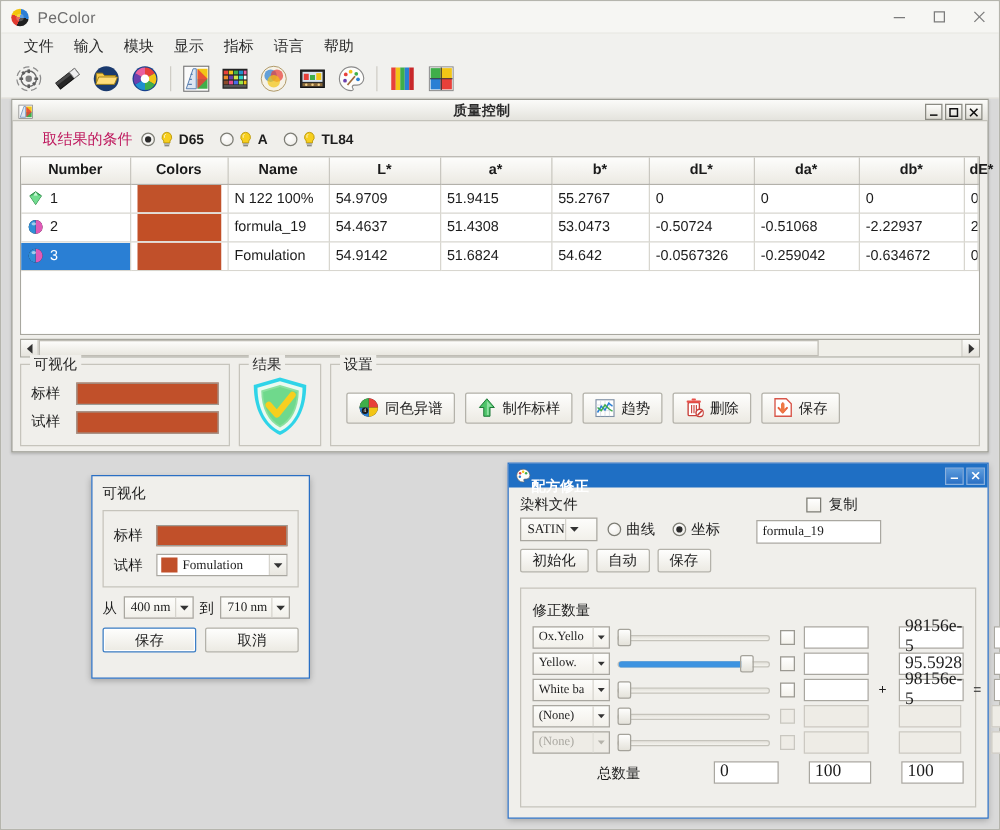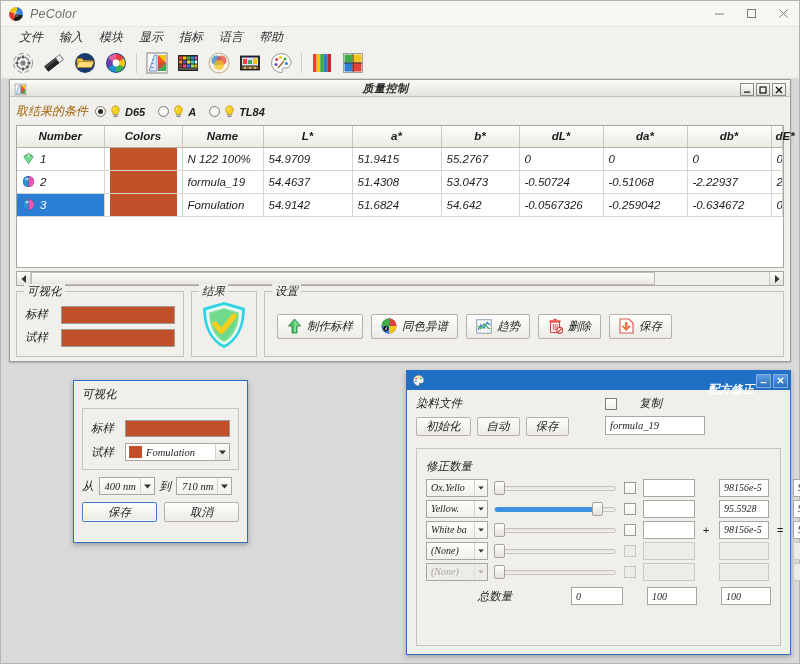--- a/index.html
+++ b/index.html
@@ -12,21 +12,21 @@
     overflow:hidden;
     position:relative;
     -webkit-font-smoothing:none;
   }
 
   
   #app-window{
     position:absolute; left:0; top:0; width:800px; height:664px;
     background:#f1f1ee;
     border:1px solid #b5b5ad;
-    display:flex; flex-direction:column;font-style:italic;
+    display:flex; flex-direction:column;
   }
   #titlebar{
     height:26px; background:#f6f6f3; display:flex; align-items:center;
     border-bottom:1px solid #e6e6e1; flex:0 0 26px;
   }
   #app-icon{
     width:14px;height:14px;margin-left:8px;margin-right:7px;
     border-radius:50%;
     background:
       conic-gradient(from 200deg,#e03a2f 0deg 90deg,#f2c40d 90deg 170deg,#2e7fd4 170deg 260deg,#1f1f1f 260deg 360deg);
@@ -74,21 +74,21 @@
   #qc-title{flex:1;text-align:center;font-size:11px;color:#2b2b2b;font-weight:bold;letter-spacing:.5px;}
   .mdibtns{display:flex;gap:2px;padding-right:2px;}
   .mdibtn{
     width:14px;height:13px;border:1px solid #8a8a82;background:linear-gradient(#fdfdfb,#dedcd4);
     display:flex;align-items:center;justify-content:center;font-size:8px;color:#111;line-height:1;
   }
 
   #qc-body{flex:1;display:flex;flex-direction:column;padding:5px 6px 4px 6px;}
 
   #cond-row{display:flex;align-items:center;height:19px;margin-bottom:4px;gap:0;}
-  #cond-label{font-size:12px;color:#a16207;margin-right:7px;}
+  #cond-label{font-size:12px;color:#be185d;margin-right:7px;margin-left:18px;}
   .radio-grp{display:flex;align-items:center;margin-right:13px;gap:4px;}
   .radio{
     width:11px;height:11px;border-radius:50%;border:1px solid #7d7d75;
     background:radial-gradient(circle at 40% 35%,#fff,#eceae4);
     display:flex;align-items:center;justify-content:center;
   }
   .radio.on::after{content:"";width:5px;height:5px;border-radius:50%;background:#2a2a2a;}
   .bulb{width:11px;height:13px;}
   .radio-grp span{font-size:11px;color:#1d1d1d;font-weight:bold;}
 
@@ -191,21 +191,21 @@
   #fc-window{
     position:absolute;left:405px;top:291px;width:385px;height:285px;
     background:#f0efeb;border:1px solid #2a6fc4;
     box-shadow:0 2px 5px rgba(0,0,0,.25);
     display:flex;flex-direction:column;
   }
   #fc-titlebar{
     height:19px;flex:0 0 19px;background:#1f6fc4;display:flex;align-items:center;padding:0 2px;
   }
   #fc-titlebar .fc-ic{width:13px;height:13px;margin-left:3px;}
-  #fc-title{flex:1;text-align:right;font-size:11.5px;color:#fff;font-weight:bold;margin-top:18px;}
+  #fc-title{flex:1;text-align:left;font-size:11.5px;color:#fff;font-weight:bold;margin-top:18px;}
   .fc-wb{
     width:15px;height:14px;border:1px solid #8ab0dd;background:linear-gradient(#5f9ddd,#2a6fc4);
     display:flex;align-items:center;justify-content:center;color:#fff;font-size:9px;margin-left:2px;line-height:1;
   }
   #fc-body{flex:1;padding:6px 9px 8px 9px;display:flex;flex-direction:column;}
   #fc-top{display:flex;gap:0;}
   #fc-topleft{width:175px;}
   .fc-lab{font-size:11.5px;color:#1c1c1c;margin-bottom:3px;}
   #fc-toprow{display:flex;align-items:center;gap:0;}
   #satin-combo{
@@ -217,21 +217,21 @@
   .fcrad{display:flex;align-items:center;gap:4px;margin-right:14px;}
   .fcrad span{font-size:11.5px;color:#1c1c1c;}
   #fc-smallbtns{display:flex;gap:6px;margin-top:6px;}
   .sbtn{
     height:19px;border:1px solid #b4b2aa;border-radius:2px;padding:0 9px;
     background:linear-gradient(#fefefd,#eceae3);
     display:flex;align-items:center;justify-content:center;font-size:11.5px;color:#1c1c1c;
   }
   #fc-topright{flex:1;padding-left:14px;}
   .chk{width:12px;height:12px;border:1px solid #7d7d75;background:linear-gradient(#fff,#f2f0ea);flex:0 0 12px;}
-  #fc-copy{display:flex;align-items:center;gap:22px;margin-bottom:5px;}
+  #fc-copy{display:flex;align-items:center;gap:6px;margin-bottom:5px;margin-left:40px;}
   #fc-copy span{font-size:11.5px;color:#1c1c1c;}
   #fc-name-input{
     width:100px;height:19px;border:1px solid #a9a7a0;background:#fff;
     display:flex;align-items:center;padding-left:4px;
     font-size:10.5px;font-family:"Liberation Serif","DejaVu Serif",serif;color:#1c1c1c;
   }
 
   #fc-grid-box{border:1px solid #c6c4bc;margin-top:12px;padding:10px 9px 8px 9px;position:relative;flex:1;}
   #fc-head{display:flex;align-items:center;margin-bottom:3px;}
   #fc-head .h1{font-size:11.5px;color:#1c1c1c;width:170px;}
@@ -254,21 +254,21 @@
   .sfill{position:absolute;left:1px;top:7px;height:5px;border-radius:3px;background:#3d93e0;}
   .sthumb{
     position:absolute;top:2px;width:11px;height:14px;border-radius:2px;
     background:linear-gradient(#fefefd,#e4e2da);border:1px solid #a5a39b;
   }
   .rowchk{width:12px;height:12px;border:1px solid #9b9992;background:linear-gradient(#fff,#f4f2ec);margin-left:8px;flex:0 0 12px;}
   .rowchk.dis{border-color:#c9c7c0;background:#eeece6;}
   .fld{
     height:18px;border:1px solid #a9a7a0;background:#fff;margin-left:7px;
     display:flex;align-items:center;padding-left:4px;
-    font-size:10px;font-family:"Liberation Serif","DejaVu Serif",serif;color:#1c1c1c;
+    font-size:14px;font-family:"Liberation Serif","DejaVu Serif",serif;color:#1c1c1c;
   }
   .fld.dis{background:#eeece6;border-color:#ccc9c2;color:#b5b3ab;}
   .f-in{flex:0 0 52px;}
   .f-a{flex:0 0 50px;}
   .f-b{flex:0 0 50px;}
   .op{width:12px;text-align:center;font-size:11px;color:#1c1c1c;margin-left:5px;flex:0 0 12px;}
   .op.blank{visibility:hidden;}
   #fc-total{display:flex;align-items:center;height:22px;margin-top:3px;}
   #fc-total .tlabel{width:190px;text-align:center;font-size:11.5px;color:#1c1c1c;}
   #fc-total .fld{margin-left:7px;}
@@ -682,38 +682,38 @@
                 <path d="M24 9.5 L37.5 13.5 C37.5 26.5 32 36 24 40.3 C16 36 10.5 26.5 10.5 13.5 Z" fill="#6fd98c"></path>
                 <path d="M15 24 L21.5 31.5 L34 16" fill="none" stroke="#f7cf1e" stroke-width="5.2" stroke-linecap="round" stroke-linejoin="round"></path>
               </svg>
             </span>
           </div>
 
           <div class="gbox" id="set-box">
             <span class="gtitle">设置</span>
 
             <div class="tbtn">
-              <svg width="15" height="16" viewBox="0 0 15 16">
-                <path d="M7.5 1 L13.5 8 L10 8 L10 15 L5 15 L5 8 L1.5 8 Z" fill="#4fc46a" stroke="#1e7a38" stroke-width=".8"></path>
-                <path d="M7.5 2.5 L11.8 7.4 L9 7.4 L9 14 L7.5 14 Z" fill="#9fe8b0" opacity=".8"></path>
-              </svg>
-              <span>制作标样</span>
-            </div>
-
-            <div class="tbtn">
               <svg width="16" height="16" viewBox="0 0 16 16">
                 <circle cx="8" cy="8" r="7.4" fill="#1a1a1a"></circle>
                 <path d="M8 .6 A7.4 7.4 0 0 1 15.4 8 L8 8 Z" fill="#e8403a"></path>
                 <path d="M15.4 8 A7.4 7.4 0 0 1 8 15.4 L8 8 Z" fill="#f2c516"></path>
                 <path d="M8 15.4 A7.4 7.4 0 0 1 .6 8 L8 8 Z" fill="#2a7fd4"></path>
                 <path d="M.6 8 A7.4 7.4 0 0 1 8 .6 L8 8 Z" fill="#3fae4a"></path>
                 <circle cx="5" cy="10.6" r="2.6" fill="#1a1a1a"></circle>
                 <text x="5" y="11.8" font-size="4" fill="#fff" text-anchor="middle" font-family="Liberation Sans, sans-serif">4</text>
               </svg>
               <span>同色异谱</span>
+            </div>
+
+            <div class="tbtn">
+              <svg width="15" height="16" viewBox="0 0 15 16">
+                <path d="M7.5 1 L13.5 8 L10 8 L10 15 L5 15 L5 8 L1.5 8 Z" fill="#4fc46a" stroke="#1e7a38" stroke-width=".8"></path>
+                <path d="M7.5 2.5 L11.8 7.4 L9 7.4 L9 14 L7.5 14 Z" fill="#9fe8b0" opacity=".8"></path>
+              </svg>
+              <span>制作标样</span>
             </div>
 
             <div class="tbtn">
               <svg width="16" height="15" viewBox="0 0 16 15">
                 <rect x=".8" y=".8" width="14.4" height="13.4" fill="#fff" stroke="#7d8fa5" stroke-width=".9"></rect>
                 <g stroke="#d4dae2" stroke-width=".6">
                   <line x1="4.5" y1="1" x2="4.5" y2="14"></line>
                     <line x1="8" y1="1" x2="8" y2="14"></line>
                     <line x1="11.5" y1="1" x2="11.5" y2="14"></line>
                   <line x1="1" y1="5" x2="15" y2="5"></line>
@@ -828,20 +828,40 @@
               <line x1="0.8" y1="0.8" x2="6.2" y2="6.2" stroke="#fff" stroke-width="1.4"></line>
               <line x1="6.2" y1="0.8" x2="0.8" y2="6.2" stroke="#fff" stroke-width="1.4"></line>
             </svg>
         </span>
       </div>
 
       <div id="fc-body">
         <div id="fc-top">
           <div id="fc-topleft">
             <div class="fc-lab">染料文件</div>
+            <div id="fc-toprow">
+              <span id="satin-combo">
+                <span class="ctxt">SATIN</span>
+                <span class="arrow" style="width:14px;height:17px;display:flex;align-items:center;justify-content:center;border-left:1px solid #d6d4cd;">
+                  <svg width="7" height="5" viewBox="0 0 7 5">
+                      <path d="M0 0.6 L3.5 4.4 L7 0.6 Z" fill="#333"></path>
+                    </svg>
+                </span>
+              </span>
+              <span id="fc-radios">
+                <span class="fcrad">
+                  <span class="radio"></span>
+                  <span>曲线</span>
+                </span>
+                <span class="fcrad">
+                  <span class="radio on"></span>
+                  <span>坐标</span>
+                </span>
+              </span>
+            </div>
             <div id="fc-smallbtns">
               <span class="sbtn">初始化</span>
               <span class="sbtn">自动</span>
               <span class="sbtn">保存</span>
             </div>
           </div>
 
           <div id="fc-topright">
             <div id="fc-copy">
               <span class="chk"></span>

